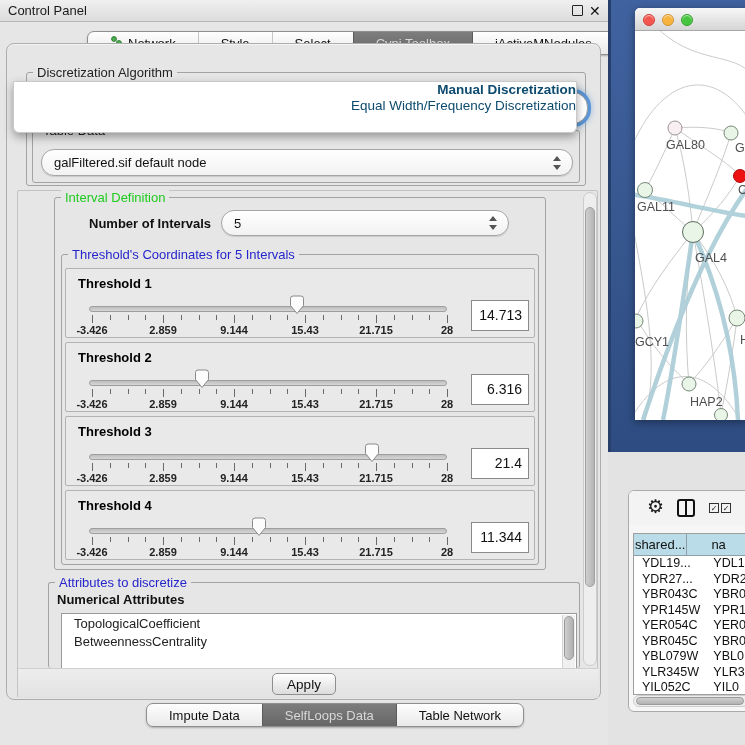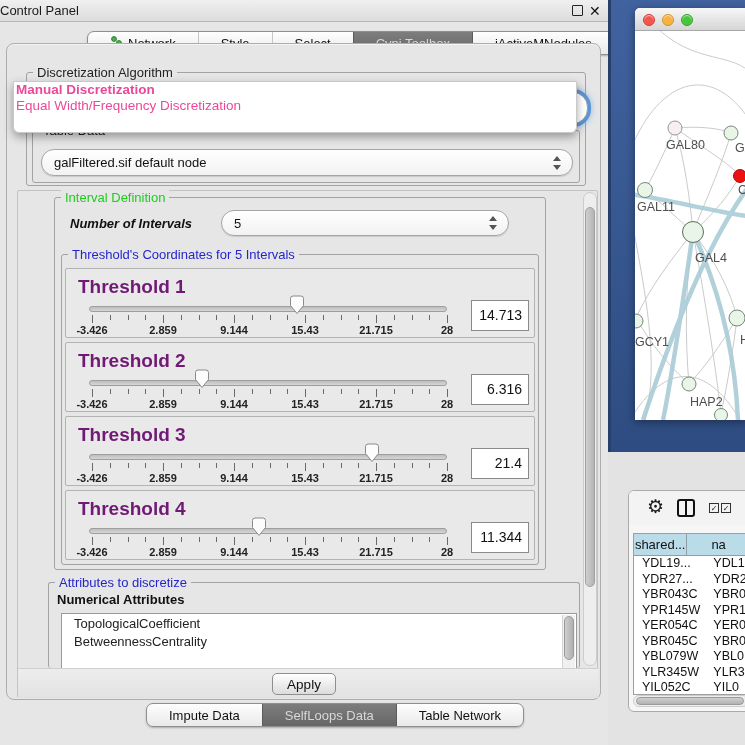--- a/index.html
+++ b/index.html
@@ -3,21 +3,21 @@
 <meta charset="utf-8">
 <style>
   * { margin:0; padding:0; box-sizing:border-box; }
   html,body { width:745px; height:745px; font-family:"Liberation Sans", sans-serif; }
   body { background:#e6e6e6; position:relative; overflow:hidden; }
 
   
   #control-panel { position:absolute; left:0; top:0; width:608px; height:745px; background:#e6e6e6; }
   #cp-titlebar { position:absolute; left:0; top:0; width:608px; height:22px;
     background:linear-gradient(#f0f0f0,#dcdcdc); border-bottom:1px solid #b5b5b5;
-    font-size:13px; color:#1a1a1a; line-height:21px; }
+    font-size:13px; color:#1a1a1a; line-height:21px; padding-left:8px; }
   #float-icon { position:absolute; top:5px; left:572px; width:11px; height:11px;
     border:1.5px solid #222; border-radius:1px; }
   #close-icon { position:absolute; top:1px; left:589px; width:14px; height:20px;
     font-family:"DejaVu Sans",sans-serif; font-weight:bold; font-size:14px; color:#111; line-height:20px; }
 
   
   .seg { position:absolute; display:flex; border:1px solid #8f8f8f; border-radius:7px;
     background:linear-gradient(#fefefe,#e9e9e9); box-shadow:0 1px 2px rgba(0,0,0,.25); overflow:hidden; height:24px; }
   .seg > div { padding:0 22px; line-height:23px; font-size:13px; color:#111; border-left:1px solid #c6c6c6;
     display:flex; align-items:center; gap:5px; white-space:nowrap; }
@@ -48,40 +48,40 @@
   .spin { position:absolute; right:11px; top:50%; transform:translateY(-50%); width:9px; height:14px; }
   .spin:before, .spin:after { content:""; position:absolute; left:1px; border-left:4px solid transparent; border-right:4px solid transparent; }
   .spin:before { top:0; border-bottom:5px solid #555; }
   .spin:after  { bottom:0; border-top:5px solid #555; }
   #tabledata-combo { left:8px; top:18px; width:532px; height:27px; }
 
   
   #algo-popup { position:absolute; left:13px; top:81px; width:564px; height:52px; background:#fff;
     border:1px solid #c9c9c9; border-radius:0 0 6px 6px; box-shadow:0 4px 10px rgba(0,0,0,.35); z-index:40; }
   #algo-popup .hint { text-align:center; color:#b9b9b9; font-size:13.5px; padding-top:5px; }
-  #algo-popup .opt  { font-size:13.5px; color:#ec4899; padding-left:2px; line-height:16px; }
+  #algo-popup .opt  { font-size:13.5px; color:#0c4a6e; padding-left:2px; line-height:16px;text-align:right; }
   #algo-popup .opt.hl { font-weight:bold; }
 
   
   #content-border { position:absolute; left:17px; top:190px; width:581px; height:508px;
     border:1px solid #c3c3c3; border-radius:2px; background:#e6e6e6; }
   #cp-vscroll { position:absolute; left:583px; top:192px; width:14px; height:474px;
     background:#eeeeee; border:1px solid #cccccc; border-radius:7px; }
   #cp-vscroll .thumb { position:absolute; left:1px; top:14px; width:10px; height:380px;
     background:linear-gradient(90deg,#cfcfcf,#b4b4b4); border:1px solid #a0a0a0; border-radius:6px; }
 
   #interval-group  { left:54px; top:197px; width:492px; height:373px; }
-  #noi-label { position:absolute; left:15px; top:18px; font-size:13px; font-weight:bold; color:#111;font-style:italic; }
+  #noi-label { position:absolute; left:34px; top:18px; font-size:13px; font-weight:bold; color:#111; }
   #noi-combo { left:166px; top:12px; width:288px; height:26px; }
   #thresh-group { position:absolute; left:6px; top:56px; width:478px; height:311px;
     border:1px solid #a3a3a3; border-radius:3px; }
 
   .threshold { position:absolute; left:3px; width:470px; height:70px;
     background:#e9e9e9; border:1px solid #b3b3b3; border-radius:2px; }
-  .th-label { position:absolute; left:12px; top:7px; font-size:19px; font-weight:bold; color:#701a75; }
+  .th-label { position:absolute; left:12px; top:7px; font-size:13px; font-weight:bold; color:#000000; }
   .th-track { position:absolute; left:23px; top:37px; width:358px; height:6px; border-radius:3px;
     background:linear-gradient(#bdbdbd,#d6d6d6); border:1px solid #9e9e9e; }
   .th-thumb { position:absolute; top:26px; }
   .tick { position:absolute; top:46px; width:1px; height:5px; background:#6a6a6a; }
   .tick.major { height:8px; }
   .tick-lab { position:absolute; top:55px; transform:translateX(-50%); font-size:11px; font-weight:bold; color:#222; white-space:nowrap; }
   .th-value { position:absolute; left:405px; top:31px; width:58px; height:31px; background:#fff;
     border:1px solid #8a8a8a; font-size:14px; color:#111; text-align:right; line-height:29px; padding-right:6px; }
 
   #attrs-group { left:48px; top:582px; width:532px; height:86px; border-bottom:none; }

